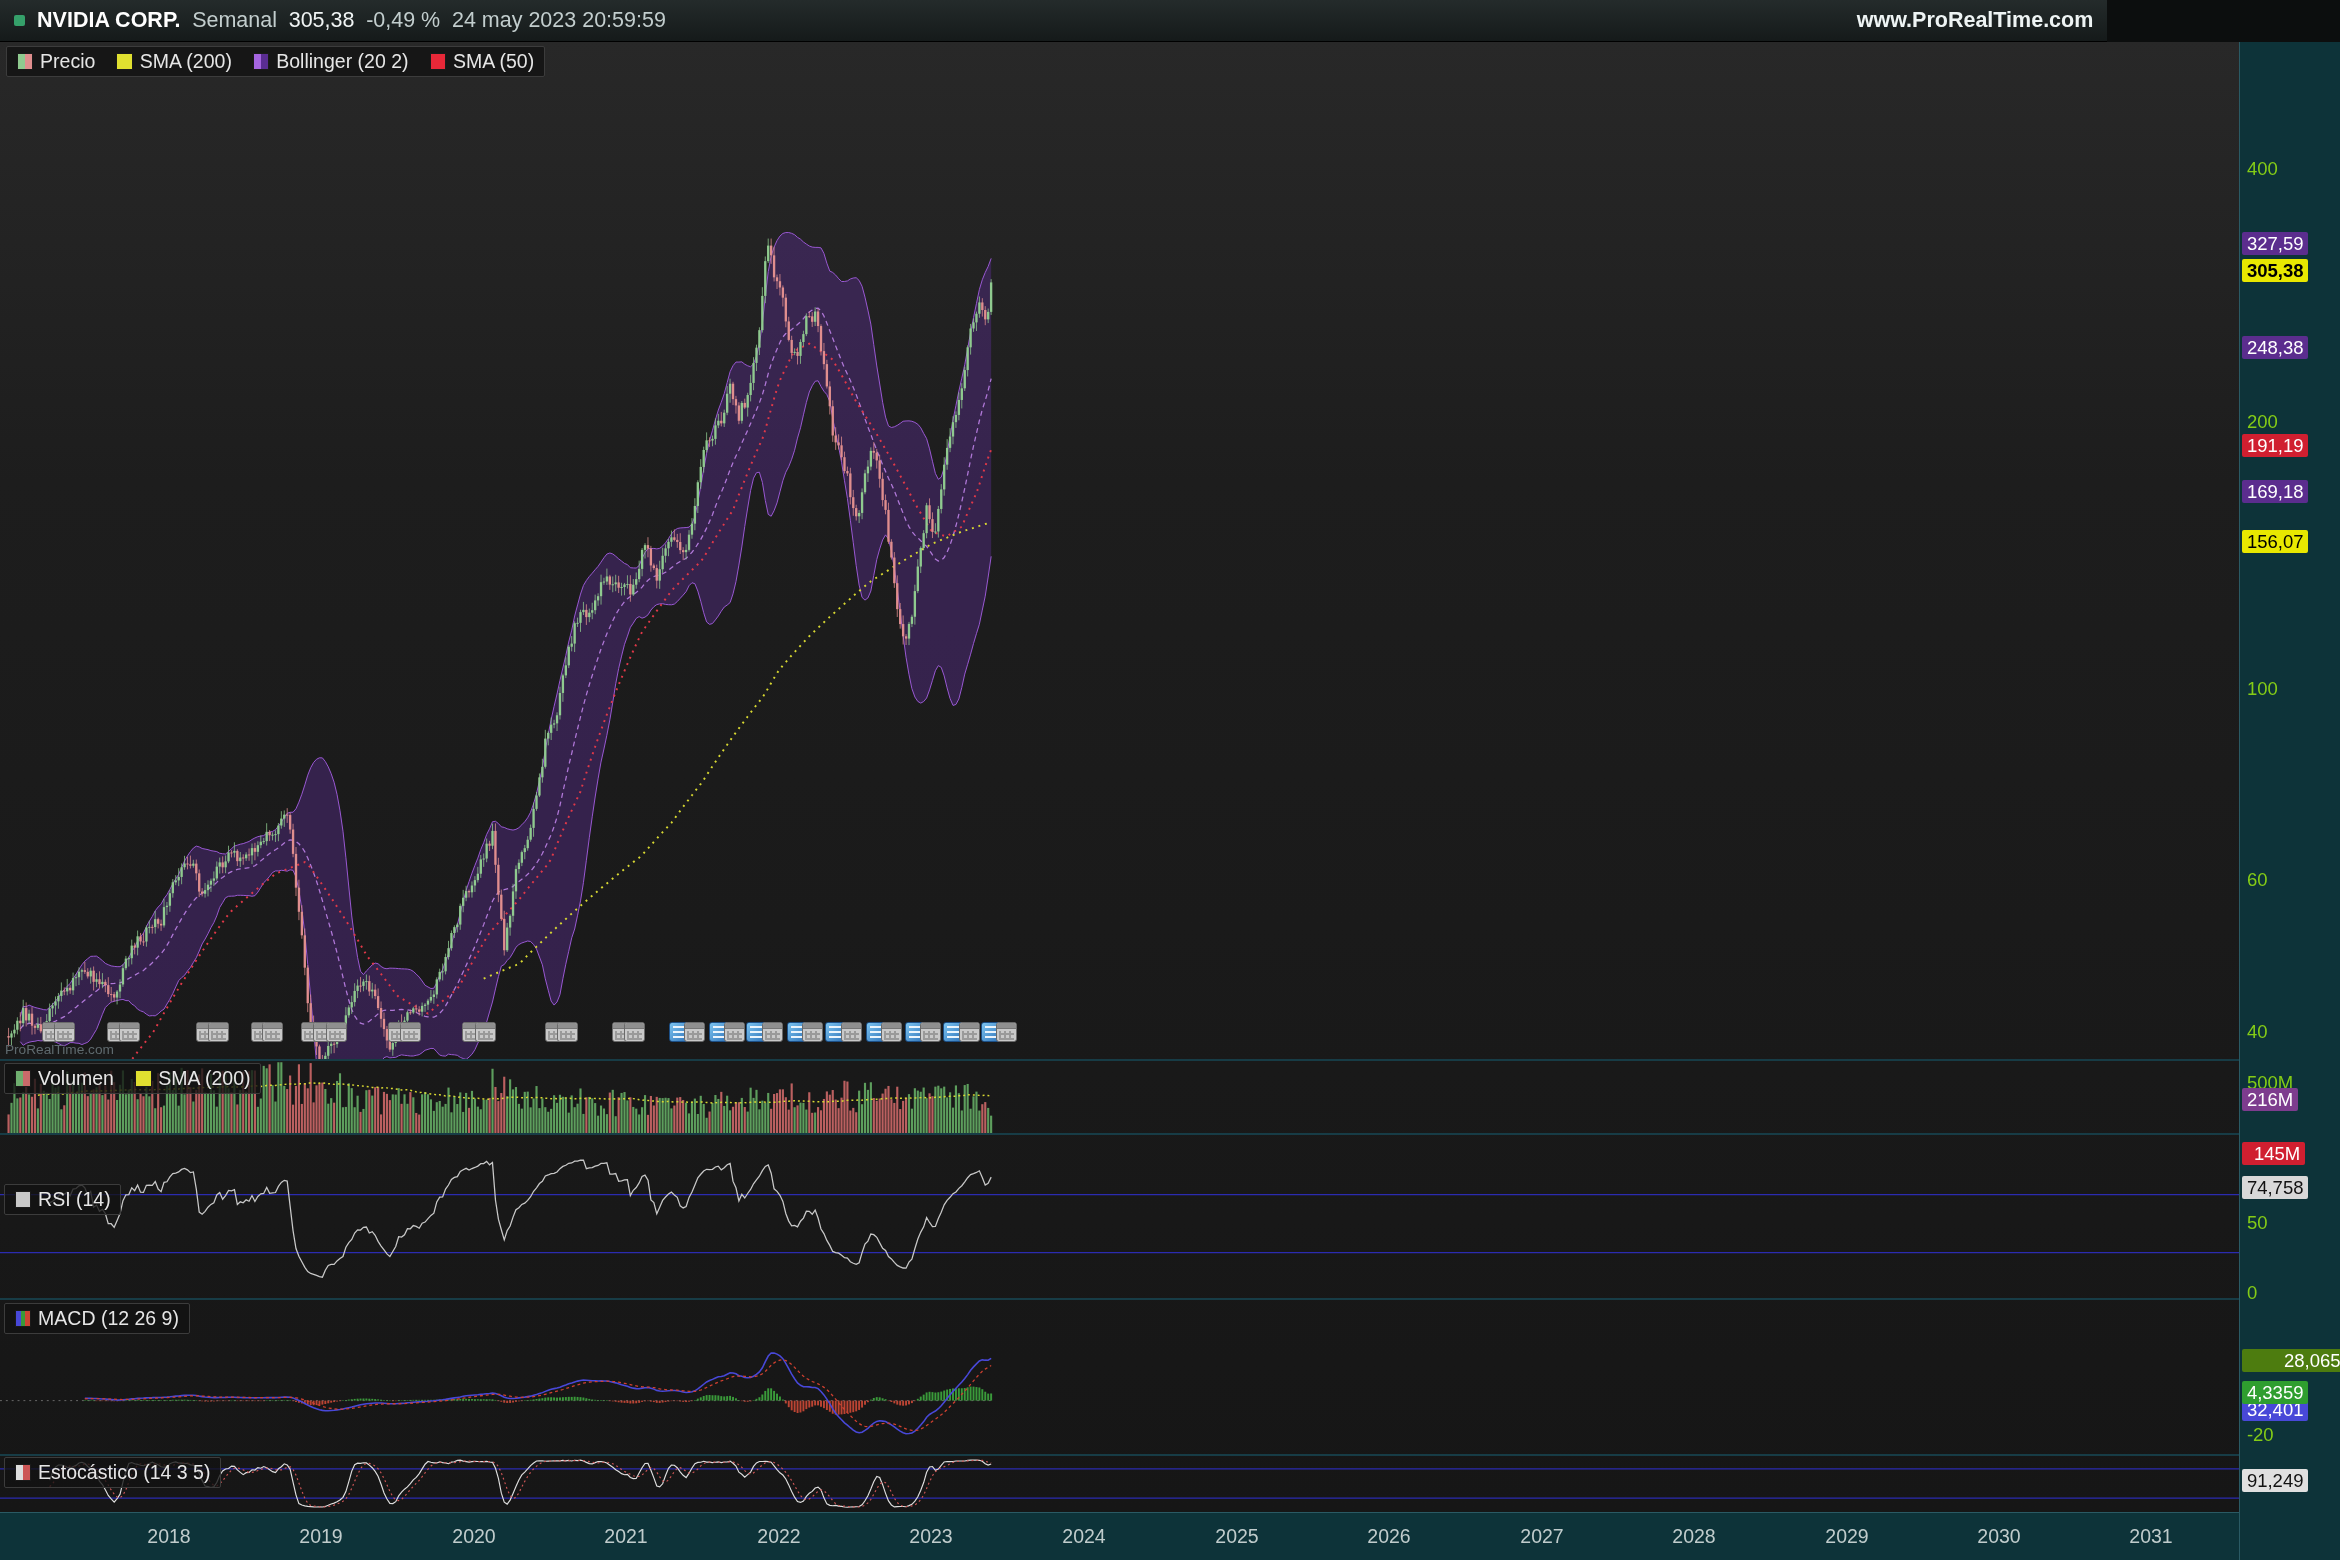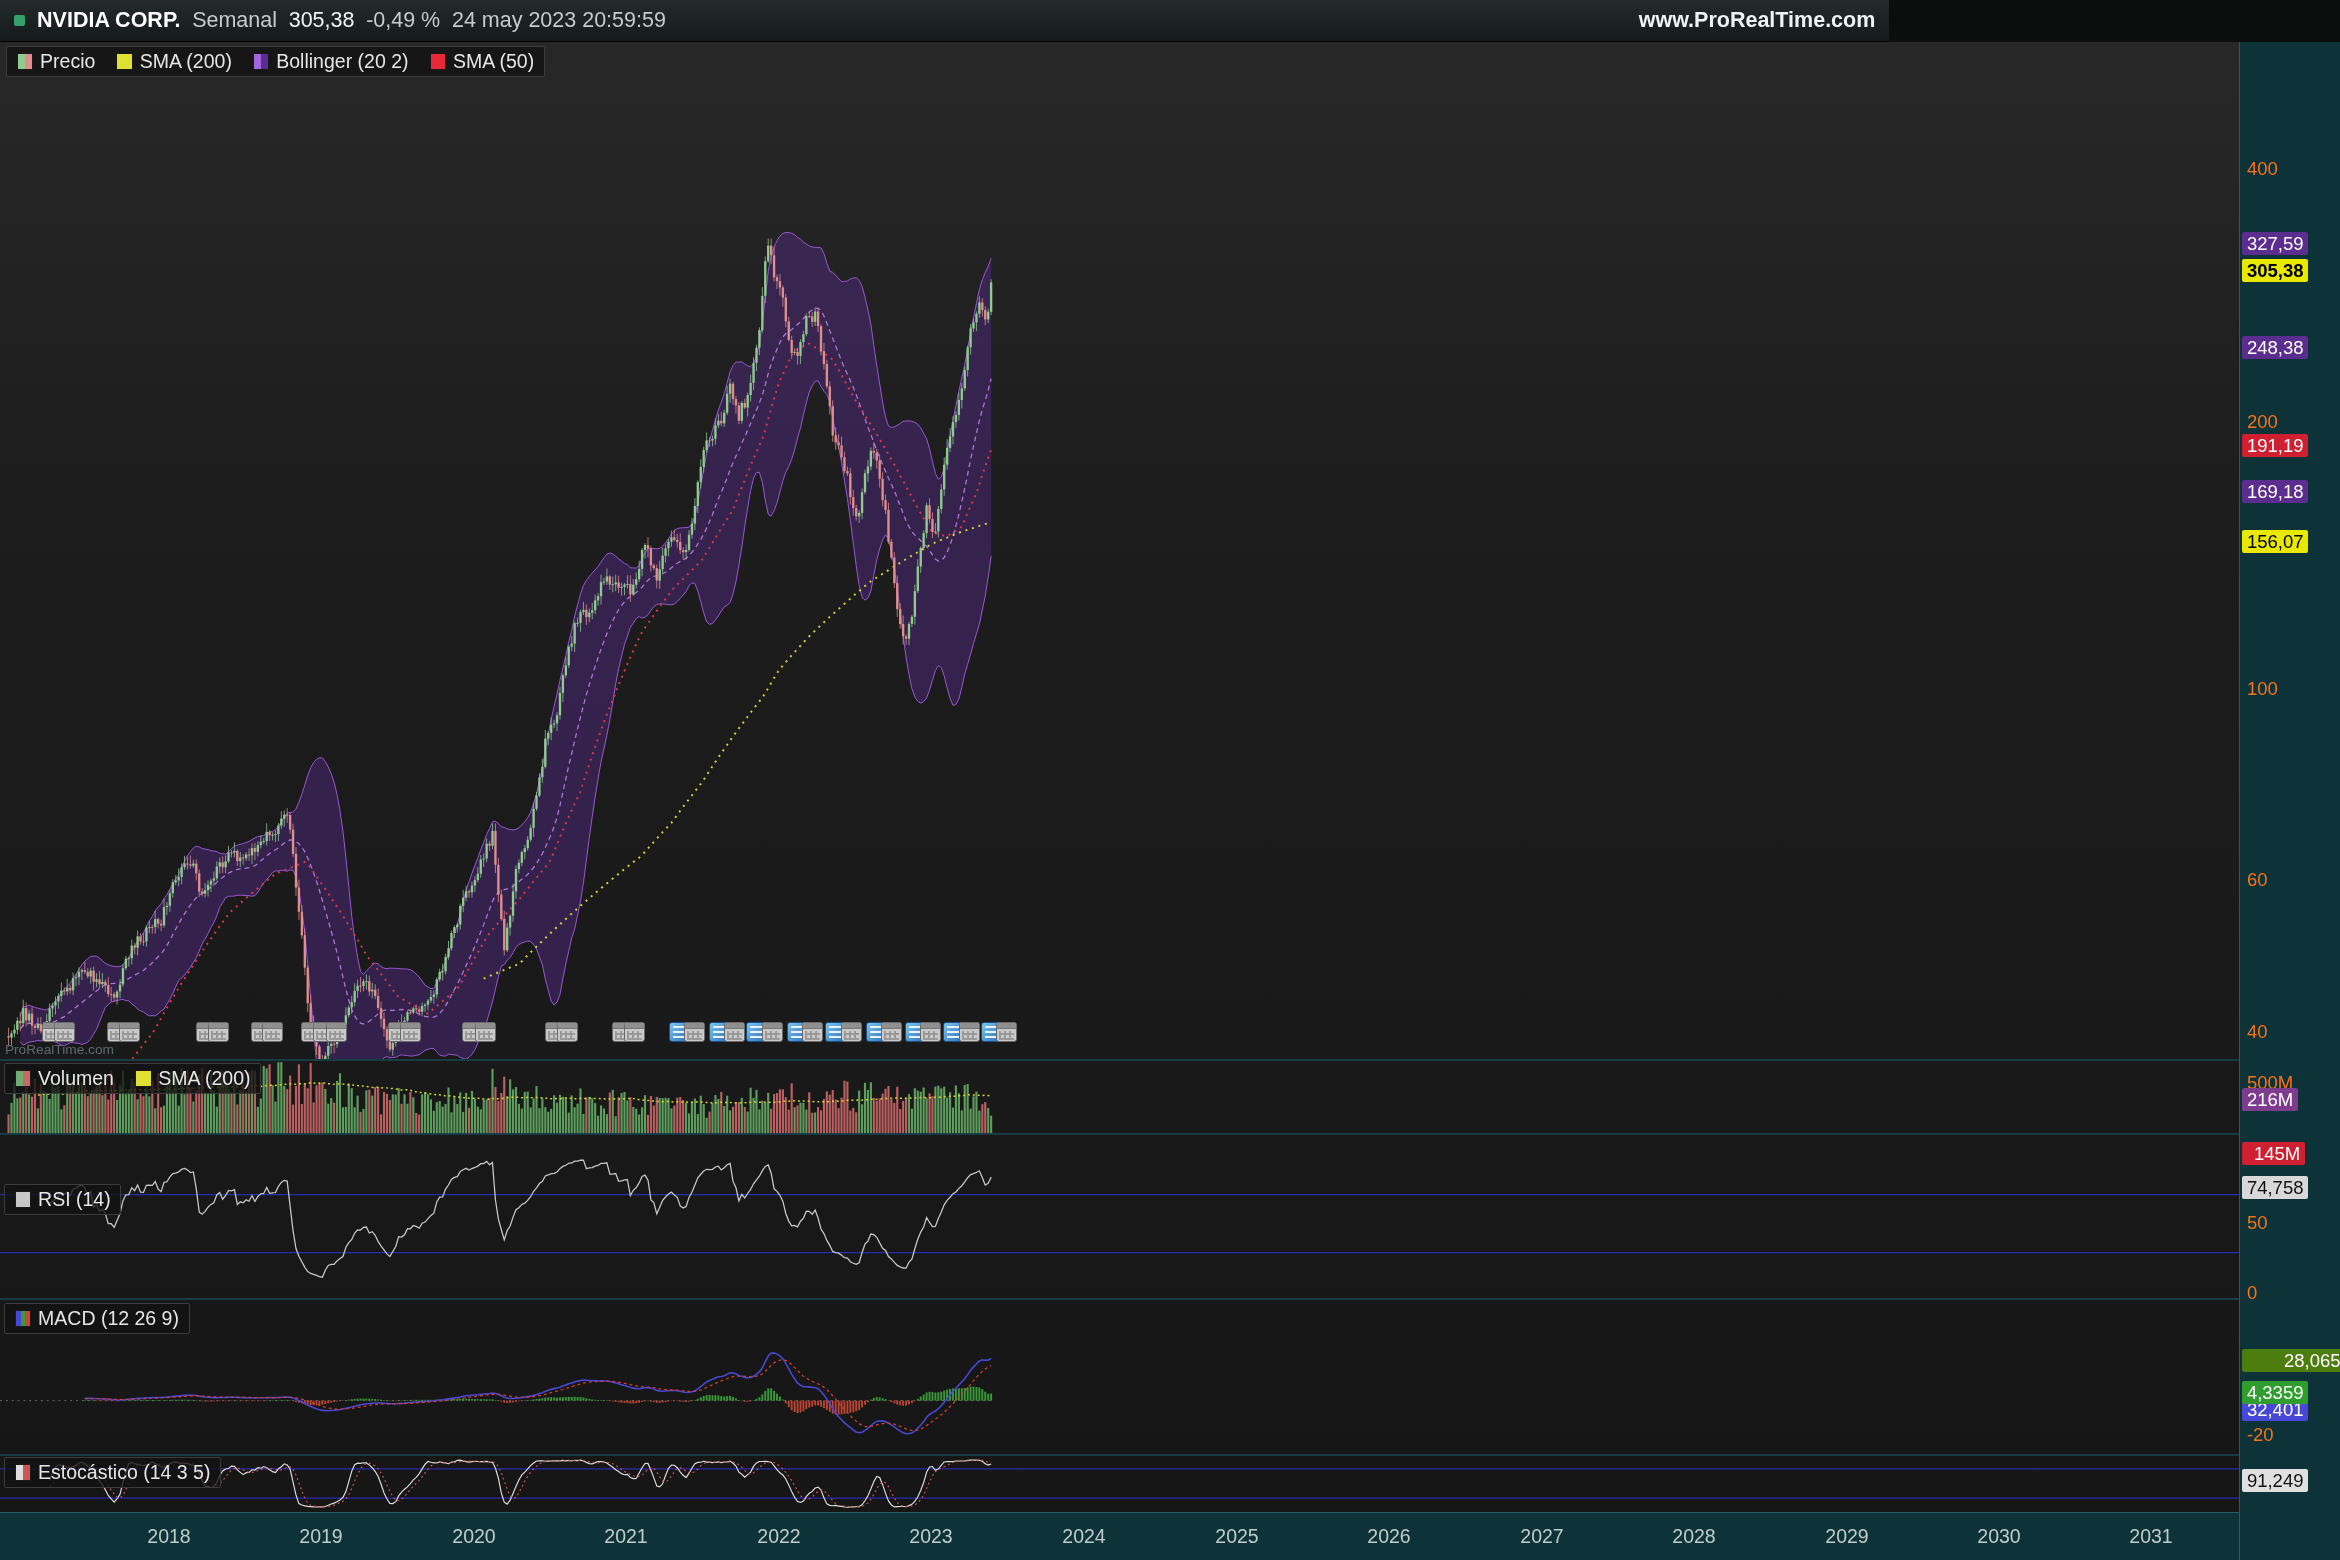--- a/index.html
+++ b/index.html
@@ -1,20 +1,20 @@
 <!DOCTYPE html>
 <html><head>
 <meta charset="utf-8">
 <style>
   html,body{margin:0;padding:0;background:#0c0e0e;}
   body{width:2341px;height:1560px;position:relative;overflow:hidden;
        font-family:"Liberation Sans",sans-serif;-webkit-font-smoothing:antialiased;}
 
   
-  #header{position:absolute;left:0;top:0;width:1889px;height:42px;z-index:6;
+  #header{position:absolute;left:0;top:0;width:2107px;height:42px;z-index:6;
     background:linear-gradient(#242b2b,#151a1a);border-bottom:1px solid #000;
     display:flex;align-items:center;gap:11.7px;padding:0 13.7px;box-sizing:border-box;
     color:#c2cdcd;font-size:21.5px;}
   #hdot{width:11.7px;height:11.7px;background:#35a06a;border-radius:2px;flex:0 0 auto;}
   #header .sym{color:#ffffff;font-weight:bold;}
   #header .px{color:#f0f4f4;}
   #site{margin-left:auto;color:#eef4f4;font-weight:bold;}
 
   
   #chart-bg{position:absolute;left:0;top:42px;width:2239px;height:1470px;z-index:0;
@@ -22,21 +22,21 @@
   #chart{position:absolute;left:0;top:42px;z-index:1;}
   .sep{position:absolute;left:0;width:2239px;height:2px;background:#173c46;z-index:2;}
 
   
   #right-axis{position:absolute;left:2239px;top:42px;width:101px;height:1518px;z-index:3;
     background:#0d3339;border-left:1px solid #2a5a64;box-sizing:border-box;overflow:hidden;}
   #bottom-axis{position:absolute;left:0;top:1512px;width:2239px;height:49px;z-index:3;
     background:#0d3339;border-top:1px solid #2a5a64;box-sizing:border-box;}
   .alabel{position:absolute;left:2px;padding:1px 4.9px;font-size:18.5px;line-height:1.15;
     color:#a9b4b4;white-space:nowrap;border-radius:2px;z-index:1;}
-  .lbl-tick{color:#f97316;}
+  .lbl-tick{color:#84cc16;}
   .lbl-bollinger{background:#5b2d8e;color:#fff;z-index:2;}
   .lbl-last{background:#e8e800;color:#000;z-index:4;font-weight:bold;}
   .lbl-sma50{background:#d01f30;color:#fff;z-index:3;}
   .lbl-sma200{background:#e8e800;color:#000;z-index:3;}
   .lbl-volsma{background:#7d3c8e;color:#fff;z-index:2;}
   .lbl-voldown{background:#d01f30;color:#fff;z-index:3;}
   .lbl-rsi{background:#d8d8d8;color:#111;z-index:2;}
   .lbl-macd{background:#4848d8;color:#fff;z-index:2;}
   .lbl-signal{background:#4d7c0f;color:#fff;z-index:3;padding-left:42px;}
   .lbl-hist{background:#2f9e2f;color:#fff;z-index:2;}

